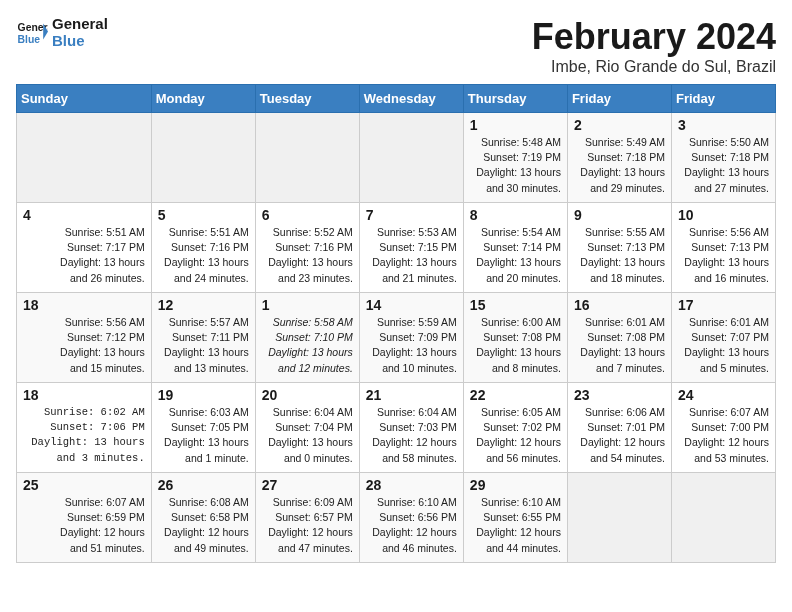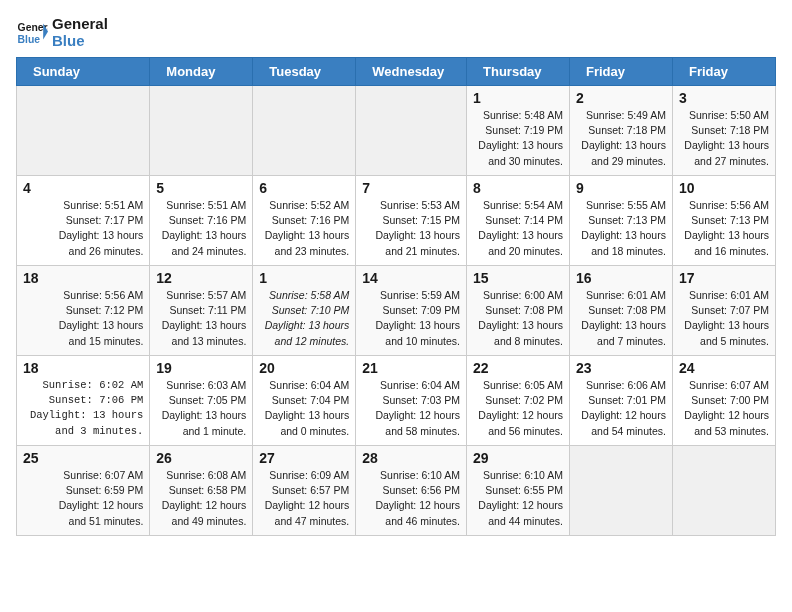--- a/index.html
+++ b/index.html
@@ -39,21 +39,21 @@
     }
     table {
       width: 100%;
       border-collapse: collapse;
       font-size: 11px;
     }
     thead tr th {
       background-color: #3a7fc1;
       color: #fff;
       text-align: left;
-      padding: 6px 16px;
+      padding: 6px 4px;
       font-size: 13px;
       font-weight: bold;
       border: 1px solid #2a6faf;
     }
     tbody tr td {
       border: 1px solid #ccc;
       vertical-align: top;
       padding: 4px 6px;
       min-height: 80px;
       height: 90px;
@@ -88,20 +88,22 @@
       <text x="2" y="18" font-size="13" font-weight="bold" fill="#1a1a1a">General</text>
       <text x="2" y="32" font-size="13" font-weight="bold" fill="#3a7fc1">Blue</text>
       <polygon points="34,8 40,18 34,28" fill="#3a7fc1"></polygon>
     </svg>
     <div style="line-height:1.1">
       <div style="font-size:15px;font-weight:bold;color:#1a1a1a;">General</div>
       <div style="font-size:15px;font-weight:bold;color:#3a7fc1;">Blue</div>
     </div>
   </div>
   <div class="title-area">
+    <div class="main-title">February 2024</div>
+    <div class="subtitle">Imbe, Rio Grande do Sul, Brazil</div>
   </div>
 </div>
 
 <table>
   <thead>
     <tr>
     <th>Sunday</th>
         <th>Monday</th>
         <th>Tuesday</th>
         <th>Wednesday</th>

